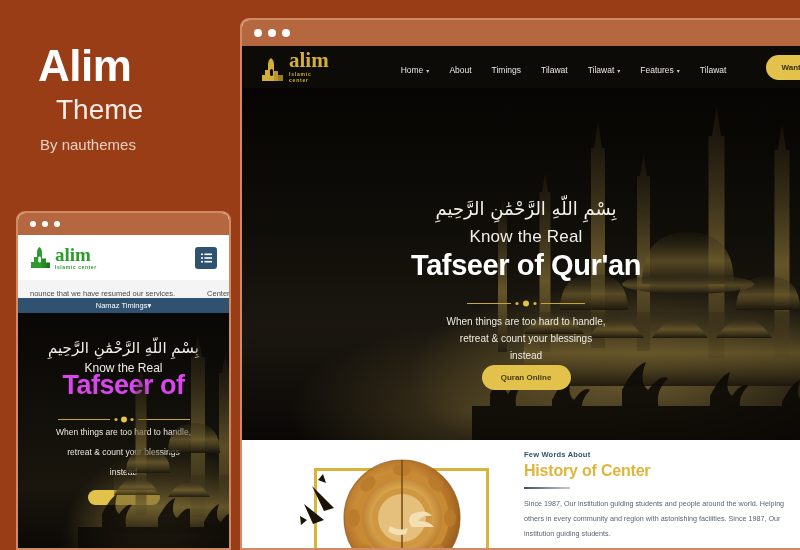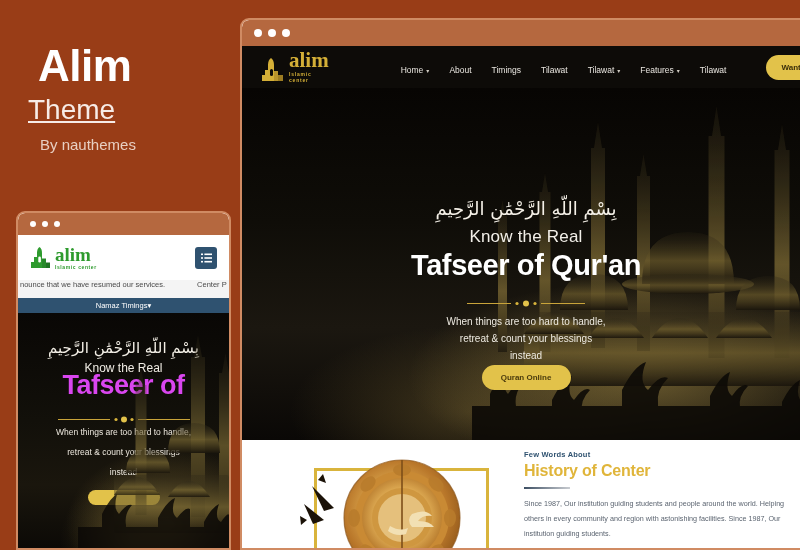--- a/index.html
+++ b/index.html
@@ -11,22 +11,22 @@
   .stage { position:relative; width:800px; height:550px; background:#993d17; overflow:hidden; }
 
   
   .promo { position:absolute; left:0; top:0; width:240px; height:550px; }
   .promo-title {
     position:absolute; left:38px; top:44px;
     font-size:44px; font-weight:700; color:#ffffff; letter-spacing:-0.5px;
     line-height:1;
   }
   .promo-sub {
-    position:absolute; left:28px; top:96px;
-    font-size:28px; font-weight:300; color:#f7ece7; line-height:1;text-decoration:underline;
+    position:absolute; left:56px; top:96px;
+    font-size:28px; font-weight:300; color:#f7ece7; line-height:1;
   }
   .promo-by {
     position:absolute; left:40px; top:137px;
     font-size:15px; font-weight:400; color:#e8cfc2; line-height:1;
   }
   .chrome-bar { background:#b5683f; display:flex; align-items:center; }
   .dots { display:flex; gap:6px; padding-left:12px; }
   .dot { width:7px; height:7px; border-radius:50%; background:#ffffff; }
 
   
@@ -45,23 +45,23 @@
   .m-logo { display:flex; align-items:flex-end; gap:3px; }
   .m-logo-mark { width:22px; height:24px; position:relative; }
   .m-logo-txt { line-height:1; }
   .m-logo-name { font-family:"Liberation Serif", serif; font-size:19px; font-weight:700; color:#2e9b2e; letter-spacing:0px; }
   .m-logo-tag { font-size:5px; font-weight:700; color:#2e9b2e; letter-spacing:.6px; margin-top:1px; }
   .m-burger {
     width:22px; height:22px; background:#2f5270; border-radius:3px;
     display:flex; align-items:center; justify-content:center; color:#fff; font-size:11px;
   }
   .m-ticker {
-    height:18px; background:#f4f4f4; display:flex; align-items:flex-start;
+    height:18px; background:#f4f4f4; display:flex; align-items:flex-end;
     font-size:7.5px; color:#4a4a4a; white-space:nowrap; overflow:hidden;
-    padding-left:2px; gap:32px;
+    padding-left:12px; gap:32px;
   }
   .m-namaz {
     height:15px; background:#2f5270; color:#fff; font-size:7.5px;
     display:flex; align-items:center; justify-content:center; gap:0;
   }
   .m-hero {
     position:relative; height:239px;
     background:#0a0806;
     overflow:hidden;
   }

